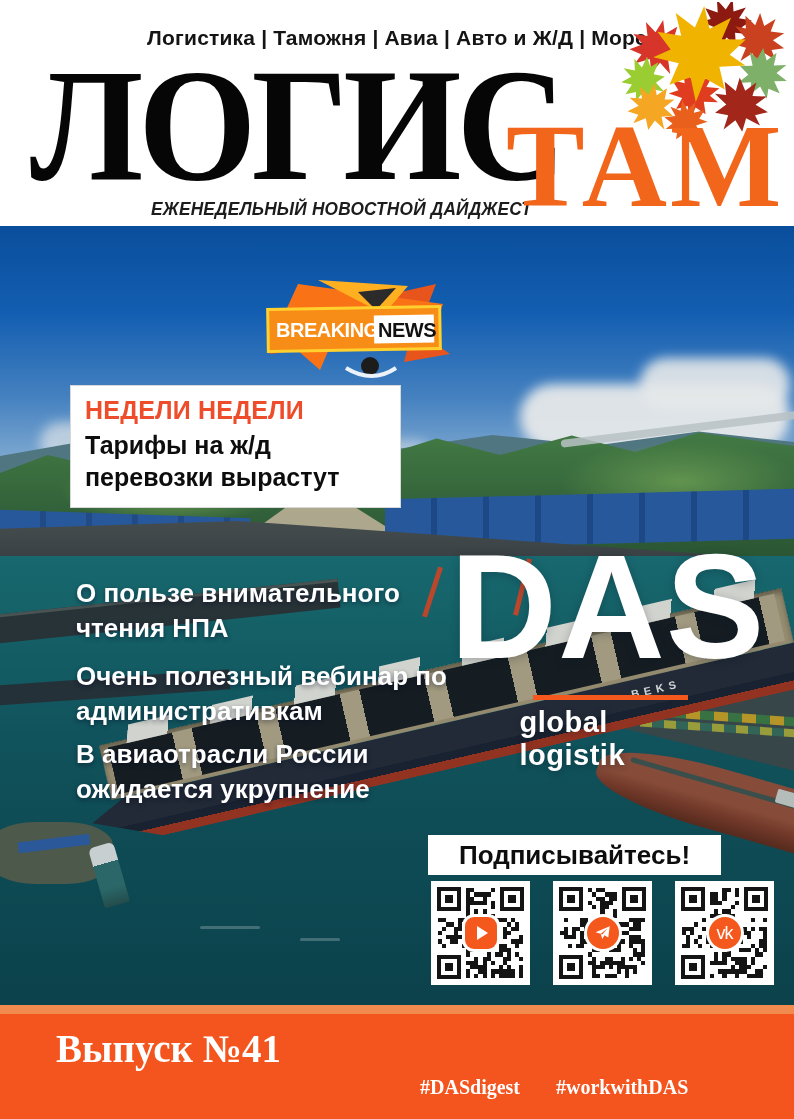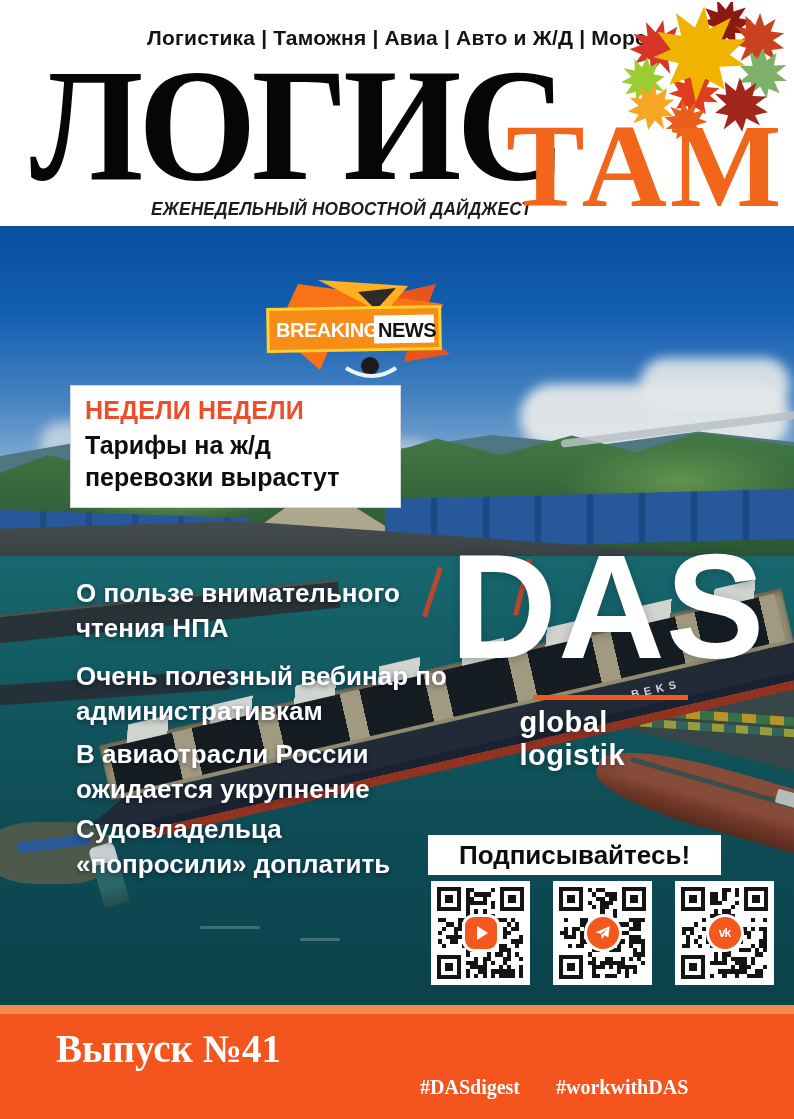--- a/index.html
+++ b/index.html
@@ -98,21 +98,21 @@
   .qr-cells i{background:#141414;}
   .finder{position:absolute;width:16px;height:16px;border:4px solid #141414;background:#fff;}
   .finder::after{content:"";position:absolute;top:4px;left:4px;width:8px;height:8px;background:#141414;}
   .f-tl{top:6px;left:6px;} .f-tr{top:6px;right:6px;} .f-bl{bottom:6px;left:6px;}
   .qr-icon{position:absolute;top:50%;left:50%;transform:translate(-50%,-50%);width:32px;height:32px;
        background:#f4581c;display:flex;align-items:center;justify-content:center;z-index:2;
        box-shadow:0 0 0 3px #fff;}
   .icon-yt{border-radius:9px;}
   .icon-yt::after{content:"";width:0;height:0;border-left:11px solid #fff;border-top:7px solid transparent;border-bottom:7px solid transparent;margin-left:3px;}
   .icon-round{border-radius:50%;}
-  .vk-glyph{color:#fff;font-weight:bold;font-size:12px;letter-spacing:-1px;}
+  .vk-glyph{color:#fff;font-weight:normal;font-size:18px;letter-spacing:-1px;}
 
   
   .footer-stripe{position:absolute;top:1005px;left:0;width:794px;height:9px;background:#f08a4e;z-index:6;}
   .footer{position:absolute;top:1014px;left:0;width:794px;height:105px;background:#f4541d;z-index:6;
        font-family:"Liberation Serif",serif;color:#fff;}
   .issue{position:absolute;top:12px;left:56px;font-size:39px;font-weight:bold;}
   .dates{position:absolute;top:62px;left:57px;font-size:20px;font-weight:bold;letter-spacing:.2px;}
   .tags{position:absolute;top:62px;left:420px;display:flex;gap:36px;font-size:20px;font-weight:bold;}
 </style>
 </head>
@@ -205,22 +205,20 @@
     <div class="head">Тарифы на ж/д
 перевозки вырастут</div>
   </div>
 
   <div class="headline h1">О пользе внимательного
 чтения НПА</div>
   <div class="headline h3">В авиаотрасли России
 ожидается укрупнение</div>
   <div class="headline h2">Очень полезный вебинар по
 административкам</div>
-  <div class="headline h4">Судовладельца
-«попросили» доплатить</div>
 
   <div class="das">
     <div class="word">DAS</div>
   </div>
   <div class="das-rule"></div>
   <div class="das-sub">global logistik</div>
 
   <div class="subscribe">Подписывайтесь!</div>
 
   <div class="qr qr1">

